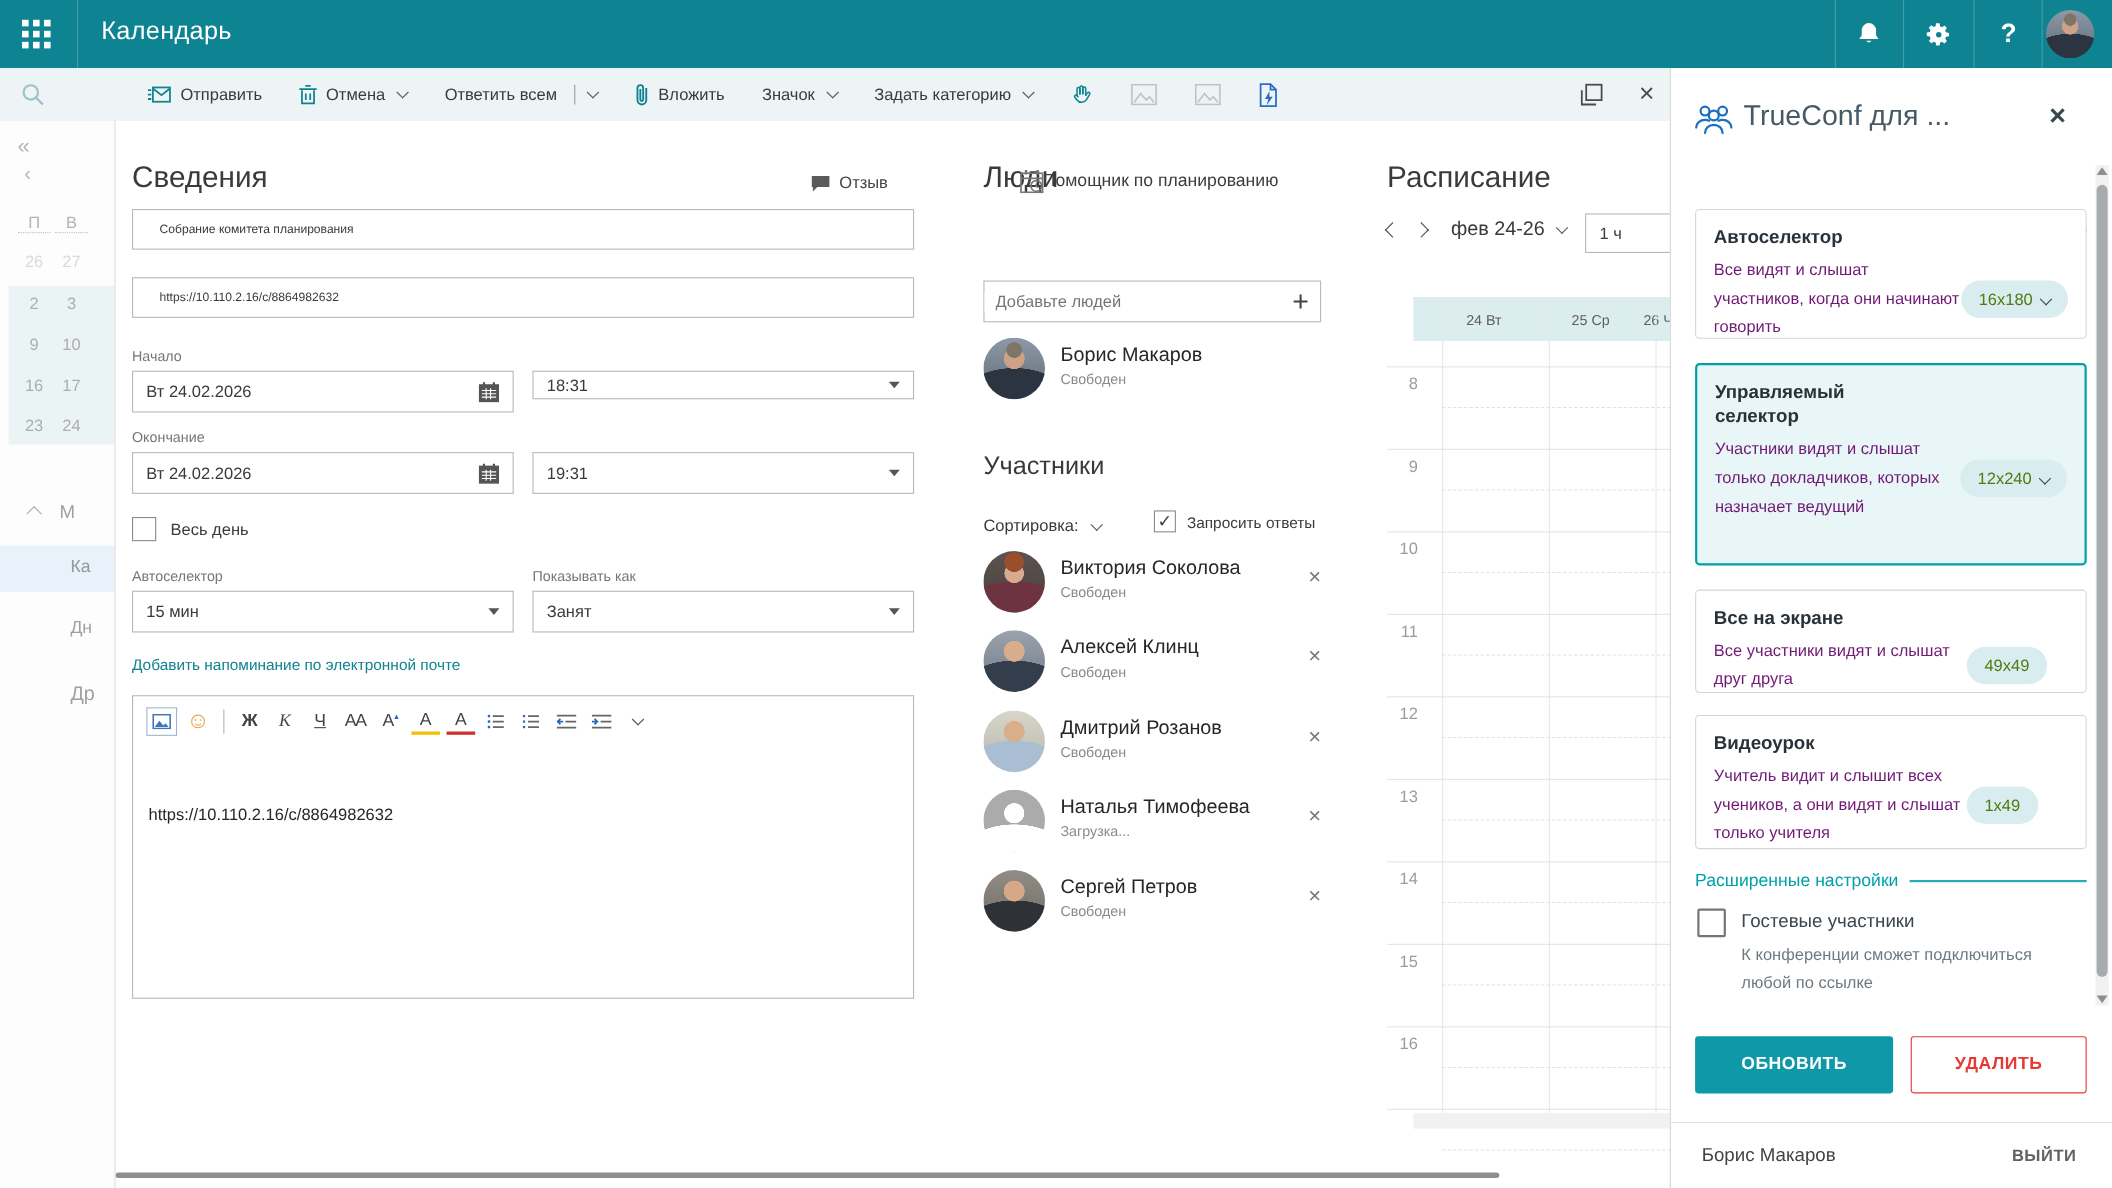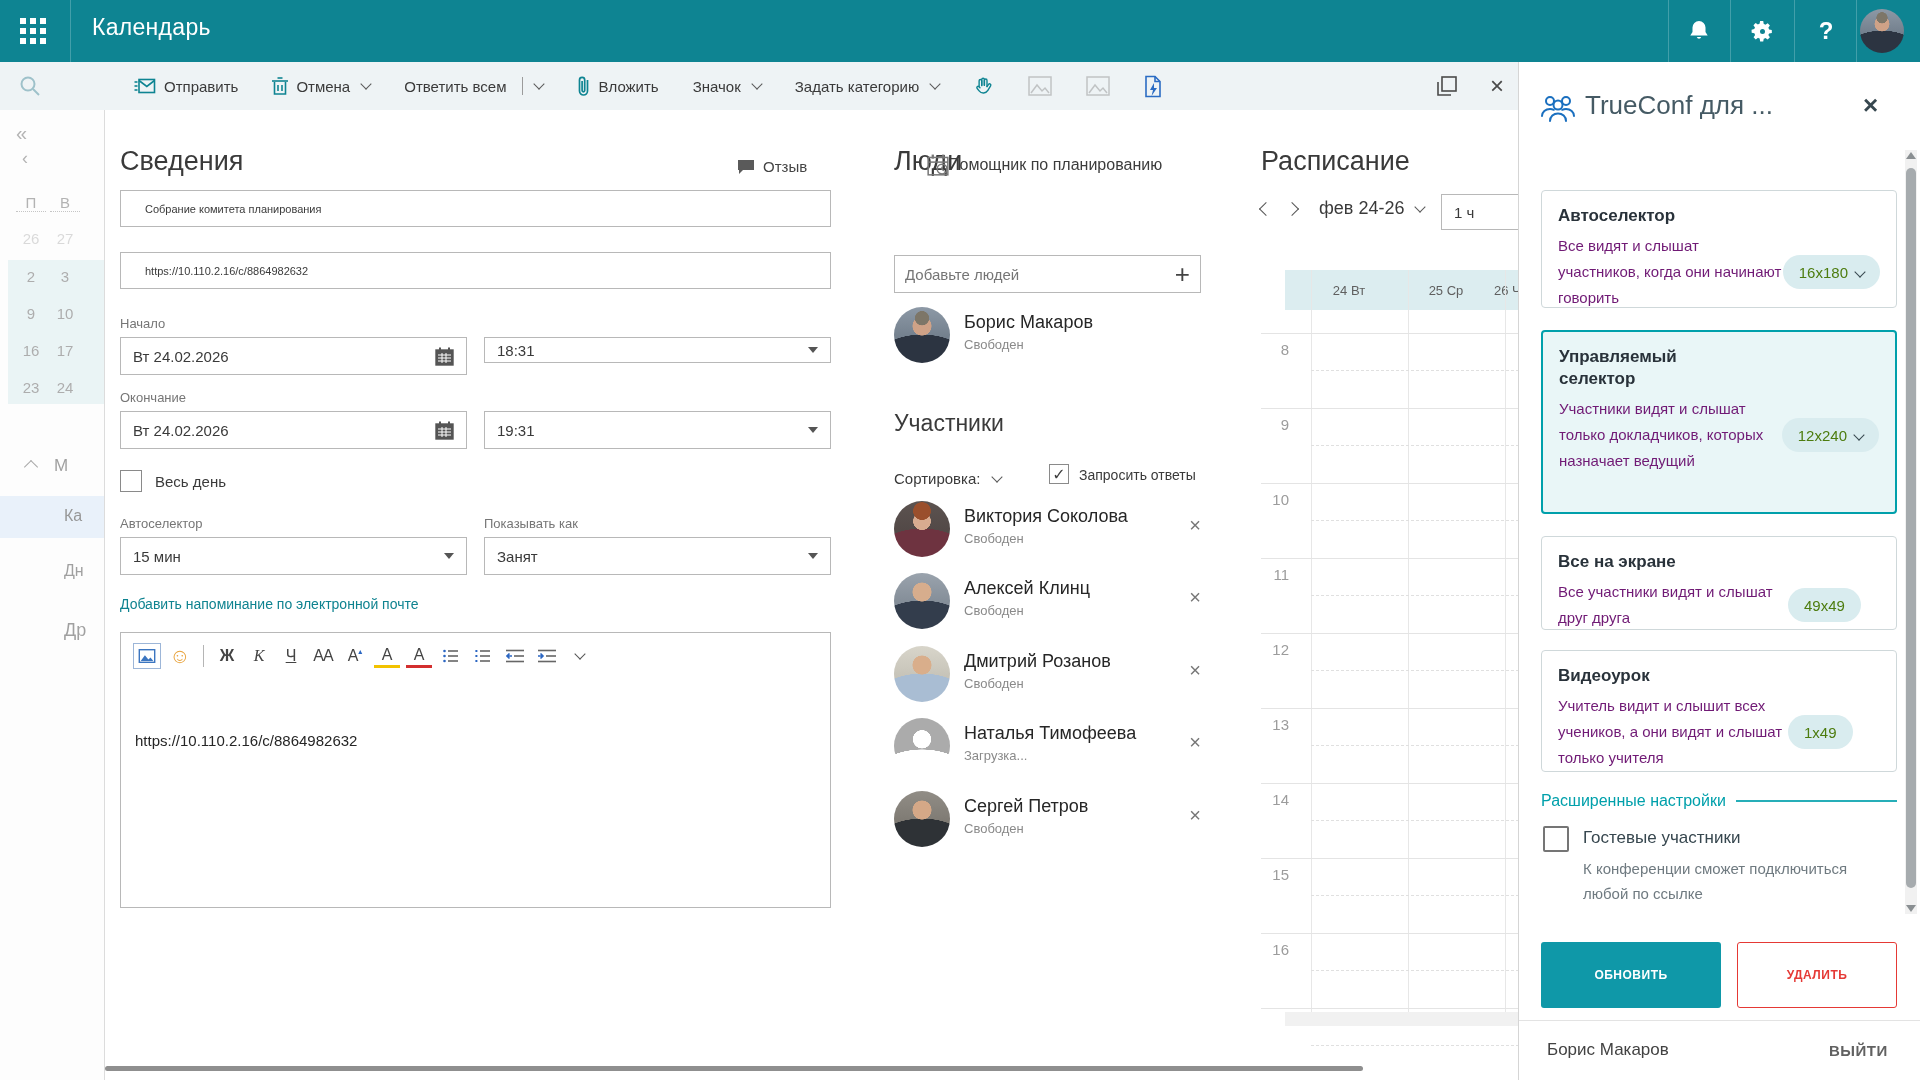--- a/index.html
+++ b/index.html
@@ -72,21 +72,21 @@
   
   #tc{position:absolute;left:1518px;top:62px;width:402px;height:1018px;background:#fff;border-left:1px solid #d5d5d5;box-sizing:border-box;font-family:"Liberation Sans",sans-serif;}
   .tc-sec{font-size:16px;color:#00a0ab;display:flex;align-items:center;gap:10px;white-space:nowrap;}
   .tc-sec .ln{height:2px;background:#00a0ab;flex:1;opacity:.85;}
   .card{position:absolute;left:22px;width:356px;border:1px solid #cfd8da;border-radius:4px;background:#fff;box-sizing:border-box;padding:14px 16px;cursor:pointer;}
   .card.sel{border:2px solid #00a0ab;background:#e9f6f7;}
   .card .ttl{font-size:17px;font-weight:bold;color:#29323a;line-height:22px;max-width:180px;}
   .card .row{display:flex;align-items:center;margin-top:6px;}
   .card .dsc{font-size:15px;color:#701a75;line-height:26px;flex:1;}
   .pill{background:#d9ecef;border-radius:18px;height:34px;display:flex;align-items:center;justify-content:center;gap:8px;font-size:15px;color:#4d7c0f;padding:0 16px;white-space:nowrap;cursor:pointer;}
-  .tc-btn{position:absolute;height:66px;display:flex;align-items:center;justify-content:center;font-size:12px;font-weight:bold;letter-spacing:.5px;border-radius:3px;cursor:pointer;box-sizing:border-box;}
+  .tc-btn{position:absolute;height:52px;display:flex;align-items:center;justify-content:center;font-size:16px;font-weight:bold;letter-spacing:.5px;border-radius:3px;cursor:pointer;box-sizing:border-box;}
 </style>
 </head>
 <body>
 
 <div id="stage">
 
   <div id="topbar">
     <div class="tb-ic" style="left:8px;">
       <svg width="30" height="30" viewBox="0 0 30 30">
           <g fill="#fff">

